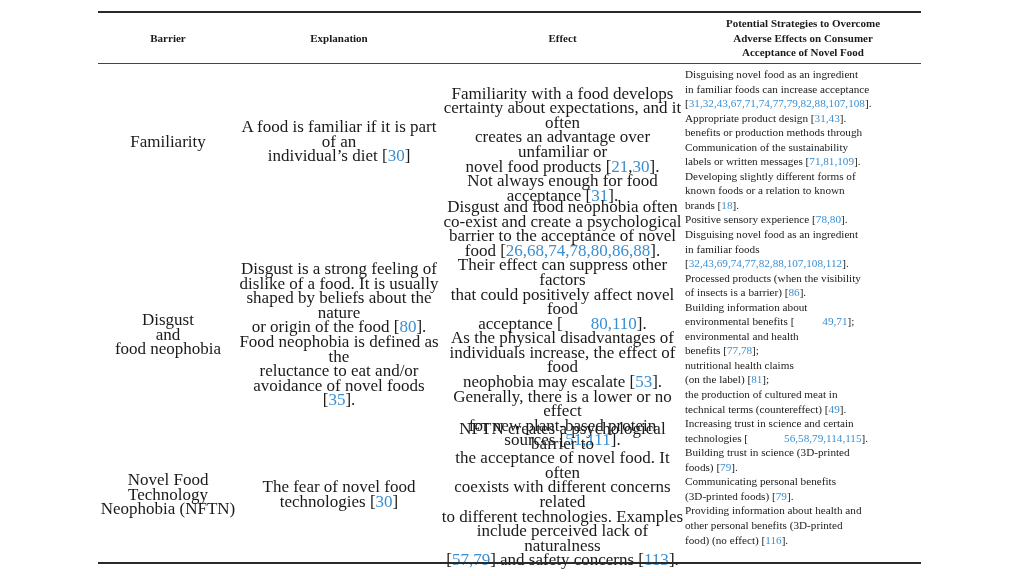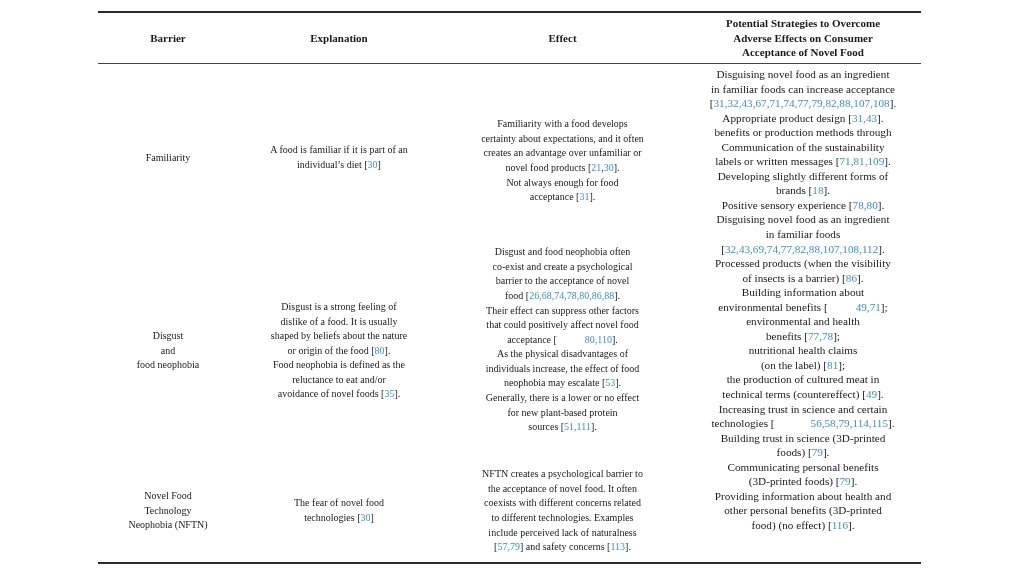--- a/index.html
+++ b/index.html
@@ -64,44 +64,43 @@
   .col3 { left: 342px; width: 245px; }
   .col4 { left: 587px; width: 236px; }
 
   .body-row {
     position: absolute;
     left: 98px;
     width: 823px;
   }
   .cell {
     position: absolute;
-    top: 16px;
+    top: 0;
     height: 100%;
     display: flex;
     align-items: center;
     justify-content: center;
     text-align: center;
-    font-size: 10px;
+    font-size: 17px;
     line-height: 14.6px;
     font-family: "Liberation Serif", "DejaVu Serif", serif;
   }
   .cell-inner {
     white-space: pre-line;
   }
   .cite {
     color: #3a8fd2;
   }
   .row-familiarity { top: 65px; height: 154px; }
   .row-disgust { top: 219px; height: 233px; }
   .strategies {
     position: absolute;
     left: 685px;
     top: 67px;
     width: 236px;
-    text-align: center;
     font-size: 11.2px;
     line-height: 14.55px;
     font-family: "Liberation Serif", "DejaVu Serif", serif;
   }
   .strategies .line { display: block; }
 </style>
 </head>
 <body>
 
 <div class="rule-top"></div>
@@ -197,20 +196,21 @@
 
 <div class="strategies" id="strategies">
     <span class="line"><span>Disguising novel food as an ingredient</span></span>
     <span class="line"><span>in familiar foods can increase acceptance</span></span>
     <span class="line"><span>[</span><span class="cite" style="color: rgb(58, 143, 210);">31,32,43,67,71,74,77,79,82,88,107,108</span><span>].</span></span>
     <span class="line"><span>Appropriate product design [</span><span class="cite" style="color: rgb(58, 143, 210);">31,43</span><span>].</span></span>
     <span class="line"><span>benefits or production methods through</span></span>
     <span class="line"><span>Communication of the sustainability</span></span>
     <span class="line"><span>labels or written messages [</span><span class="cite" style="color: rgb(58, 143, 210);">71,81,109</span><span>].</span></span>
     <span class="line"><span>Developing slightly different forms of</span></span>
+    <span class="line"><span>known foods or a relation to known</span></span>
     <span class="line"><span>brands [</span><span class="cite" style="color: rgb(58, 143, 210);">18</span><span>].</span></span>
     <span class="line"><span>Positive sensory experience [</span><span class="cite" style="color: rgb(58, 143, 210);">78,80</span><span>].</span></span>
     <span class="line"><span>Disguising novel food as an ingredient</span></span>
     <span class="line"><span>in familiar foods</span></span>
     <span class="line"><span>[</span><span class="cite" style="color: rgb(58, 143, 210);">32,43,69,74,77,82,88,107,108,112</span><span>].</span></span>
     <span class="line"><span>Processed products (when the visibility</span></span>
     <span class="line"><span>of insects is a barrier) [</span><span class="cite" style="color: rgb(58, 143, 210);">86</span><span>].</span></span>
     <span class="line"><span>Building information about</span></span>
     <span class="line"><span>environmental benefits [</span><span class="cite" style="color: rgb(58, 143, 210); margin-left: 28px;">49,71</span><span>];</span></span>
     <span class="line"><span>environmental and health</span></span>

